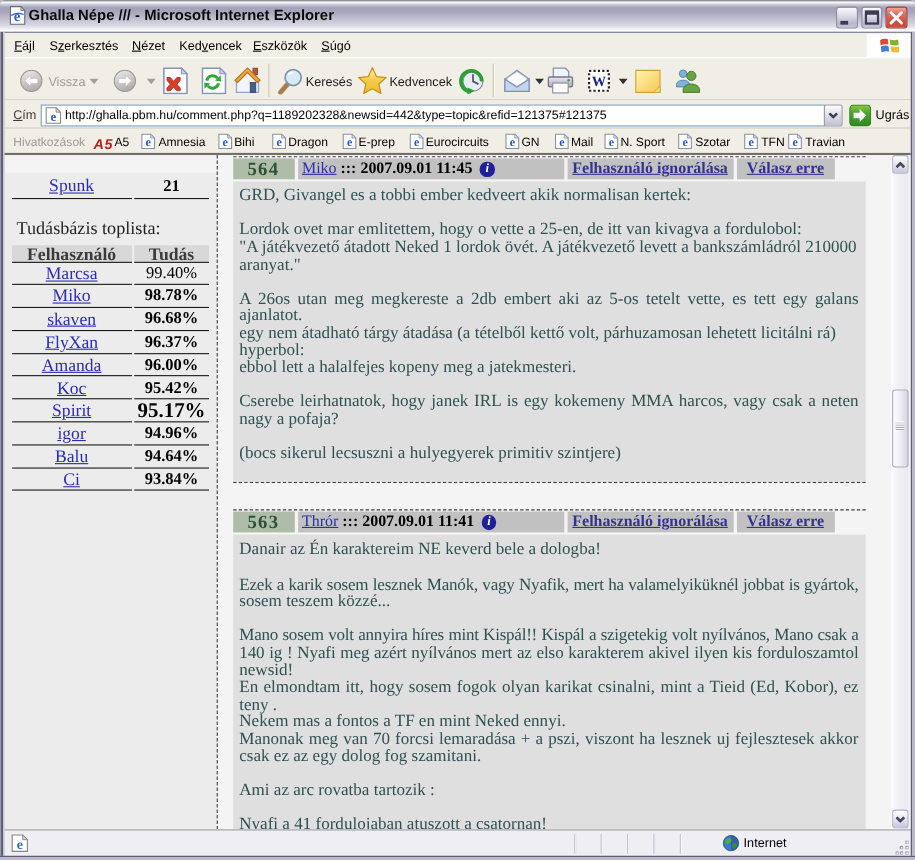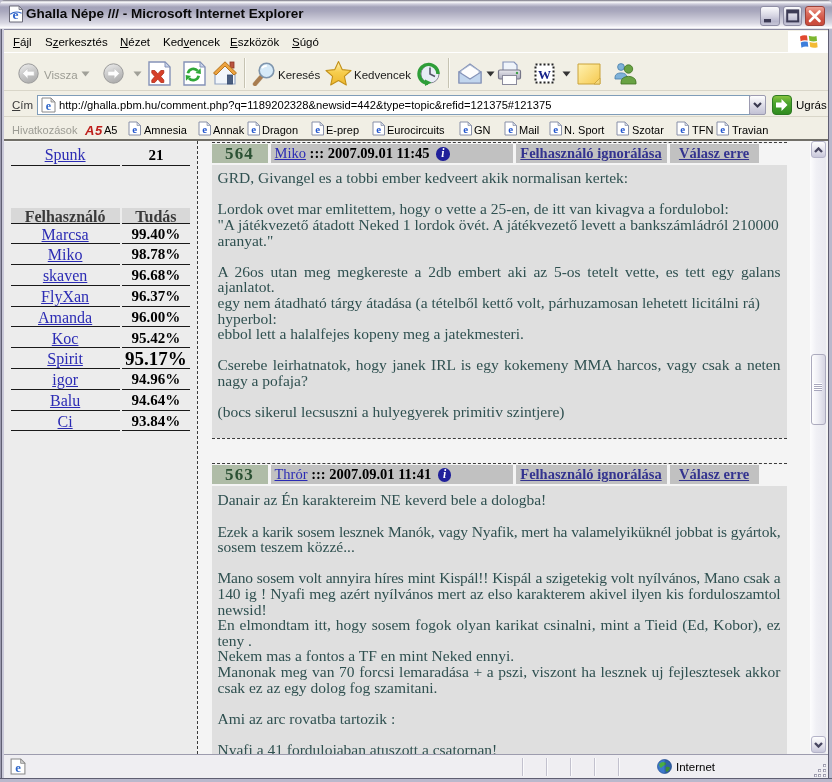--- a/index.html
+++ b/index.html
@@ -17,21 +17,21 @@
 
 .row{position:absolute;left:4px;width:824px;background:#F1EFE5;}
 #menubar{top:29px;height:23px;border-top:1px solid #8A89A0;box-sizing:border-box;}
 .mitem{position:absolute;top:6px;font-size:11.5px;color:#000;}
 #toolbar{top:52px;height:38px;border-top:1px solid #FFFFFF;box-sizing:border-box;}
 #addrbar{top:90px;height:26px;border-top:1px solid #D9D6C9;box-sizing:border-box;}
 #linksbar{top:116px;height:25px;border-top:1px solid #D9D6C9;border-bottom:2px solid #716F68;box-sizing:border-box;}
 .u{text-decoration:underline;}
 
 #content{position:absolute;left:4px;top:141px;width:824px;height:613px;background:#F4F4F4;overflow:hidden;}
-#sidebar{position:absolute;left:0;top:1px;width:192.5px;height:613px;background:#ECECEC;font-family:"Liberation Serif",serif;}
+#sidebar{position:absolute;left:0;top:16px;width:192.5px;height:613px;background:#ECECEC;font-family:"Liberation Serif",serif;}
 #mainarea{position:absolute;left:192.5px;top:0;width:631.5px;height:613px;border-left:1px dashed #3A3A3A;background:#F4F4F4;box-sizing:border-box;font-family:"Liberation Serif",serif;}
 
 .srow{position:absolute;left:6.6px;width:179.5px;display:flex;}
 .sc1{width:109px;text-align:center;}
 .sc2{width:68.3px;margin-left:2.2px;text-align:center;}
 .bline>div{border-bottom:1.5px solid #191919;}
 .slink{color:#2B2BB4;text-decoration:underline;}
 
 .post{margin-left:14px;width:575px;border-top:1px dashed #3A3A3A;border-bottom:1px dashed #3A3A3A;box-sizing:content-box;}
 .phead{display:flex;height:19px;margin-top:1px;}
@@ -274,21 +274,21 @@
       </g>
     </defs>
       </svg>
     <svg class="abs lico" style="left:124px">
         <use href="#iepg"></use>
       </svg>
       <span class="llab" style="left:140px">Amnesia</span>
     <svg class="abs lico" style="left:194px">
         <use href="#iepg"></use>
       </svg>
-      <span class="llab" style="left:209px">Annak</span>
+      <span class="llab" style="left:209px">Bihi</span>
     <svg class="abs lico" style="left:243px">
         <use href="#iepg"></use>
       </svg>
       <span class="llab" style="left:258px">Dragon</span>
     <svg class="abs lico" style="left:307px">
         <use href="#iepg"></use>
       </svg>
       <span class="llab" style="left:322px">E-prep</span>
     <svg class="abs lico" style="left:368px">
         <use href="#iepg"></use>
@@ -319,27 +319,28 @@
       </svg>
       <span class="llab" style="left:728px">Travian</span>
   </div>
   <div id="content">
     <div id="sidebar">
 
       <div class="srow bline" style="top:0px;height:24.3px;font-size:16px">
           <div class="sc1" style="line-height:26px"><span class="slink">Spunk</span></div>
           <div class="sc2" style="line-height:26px;font-weight:bold;font-size:15px">21</div>
         </div>
+      <div class="abs" style="left:11px;top:41px;font-size:16.5px;color:#1F1F1F;">Tudásbázis toplista:</div>
       <div class="srow bline" style="top:65.5px;height:16px;font-size:16px;font-weight:bold;color:#3A3A3A;">
           <div class="sc1" style="background:#D8D8D8;line-height:17px">Felhasználó</div>
           <div class="sc2" style="background:#D8D8D8;line-height:17px">Tudás</div>
         </div>
       <div class="srow bline" style="top:81.5px;height:20.8px;font-size:16px;line-height:21px">
           <div class="sc1"><span class="slink">Marcsa</span></div>
-          <div class="sc2" style="font-weight:bold;font-size:15px">99.40%</div>
+          <div class="sc2" style="font-weight:normal;font-size:15px">99.40%</div>
         </div>
       <div class="srow bline" style="top:102.3px;height:20.8px;font-size:16px;line-height:21px">
           <div class="sc1"><span class="slink">Miko</span></div>
           <div class="sc2" style="font-weight:bold;font-size:15px">98.78%</div>
         </div>
       <div class="srow bline" style="top:123.1px;height:20.8px;font-size:16px;line-height:21px">
           <div class="sc1"><span class="slink">skaven</span></div>
           <div class="sc2" style="font-weight:bold;font-size:15px">96.68%</div>
         </div>
       <div class="srow bline" style="top:143.9px;height:20.8px;font-size:16px;line-height:21px">

